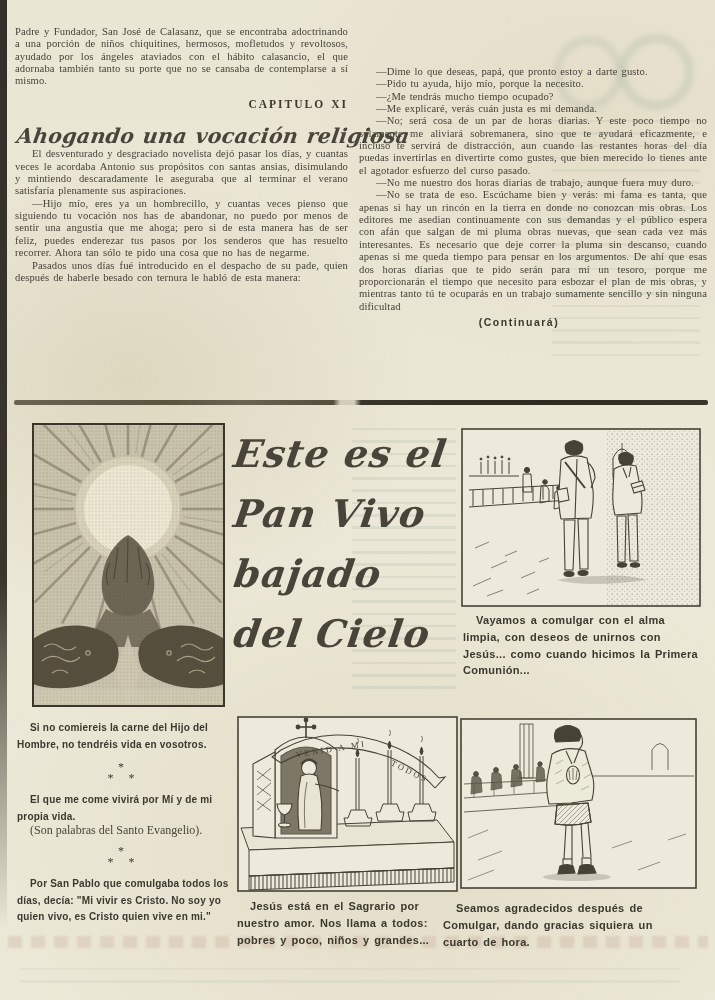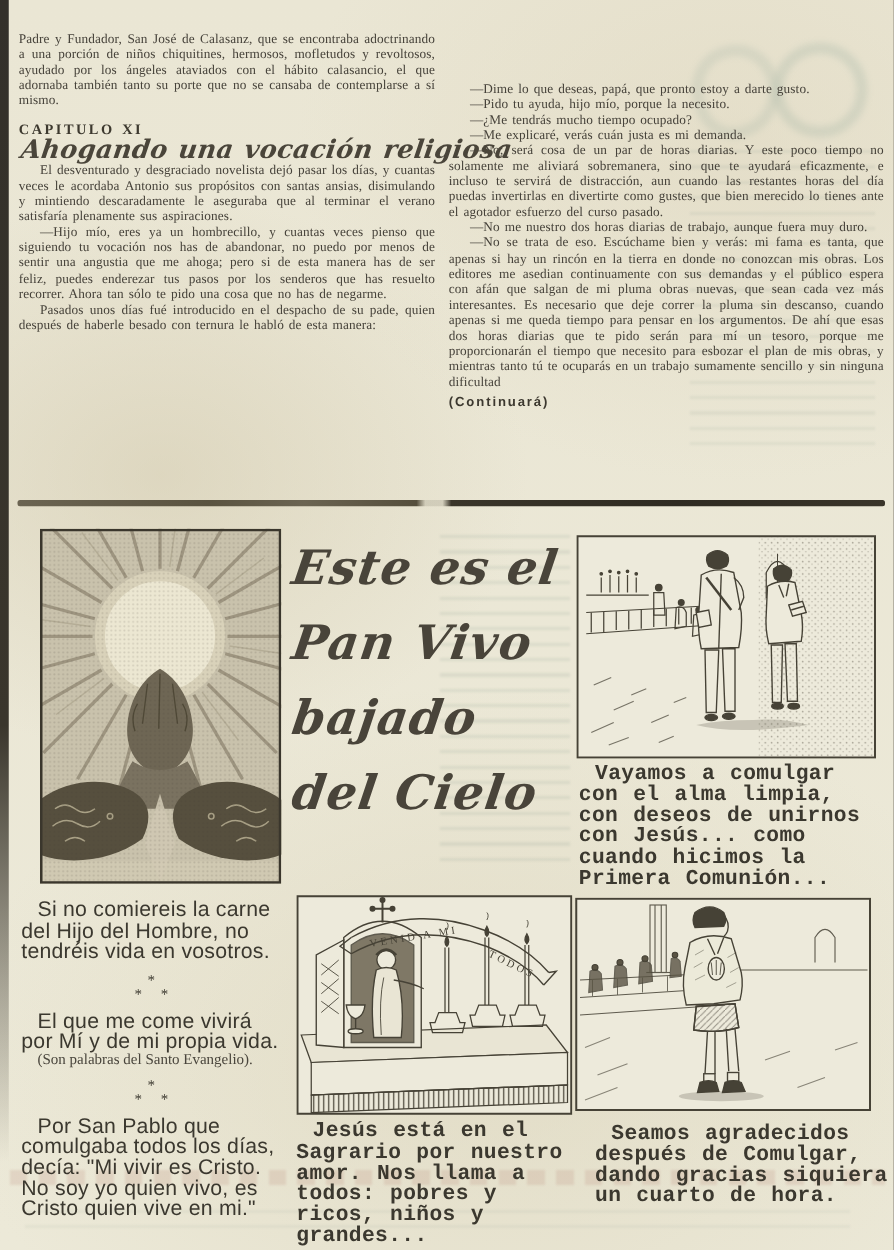--- a/index.html
+++ b/index.html
@@ -34,45 +34,45 @@
   #ghost3 { left:8px; top:936px; width:700px; height:12px;
     background:repeating-linear-gradient(90deg, rgba(185,135,120,.20) 0 14px, transparent 14px 23px);
     filter:blur(.8px); }
   
   .cols { position:absolute; left:15px; top:26px; width:692px; display:flex; gap:11px; z-index:2; }
   .col { font-size:10.6px; line-height:12.35px; text-align:justify; letter-spacing:.1px; word-spacing:1.2px; color:#46423a; }
   .col-left  { width:333px; }
   .col-right { width:348px;margin-top:40px; }
   .col p { margin:0; }
   .indent { text-indent:17px; }
-  .chapter { text-align:left; font-weight:bold; font-size:11.5px; letter-spacing:2px; margin:10px 0 3px; color:#3d392f; }
+  .chapter { text-align:right; font-weight:bold; font-size:11.5px; letter-spacing:2px; margin:10px 0 20px; color:#3d392f; }
   .script-title {
     font-family:"DejaVu Serif", serif; font-style:italic; font-weight:bold;
     font-size:20.5px; letter-spacing:.3px; white-space:nowrap; transform:skewX(-8deg);
     margin:2px 0 6px 2px; color:#4a453a;
   }
-  .continuara { text-align:left; font-family:"Liberation Sans", sans-serif; font-weight:bold;
+  .continuara { text-align:center; font-family:"Liberation Sans", sans-serif; font-weight:bold;
     font-size:10.5px; letter-spacing:1.5px; padding-right:28px; margin-top:3px; color:#3c382f; }
   
   .rule { position:absolute; left:14px; top:400px; width:694px; height:5px; z-index:2; border-radius:2px;
     background:linear-gradient(90deg,#6b6452 0%,#5a5340 22%,#6b6452 33%,#554e3c 46%,
       rgba(85,78,60,.15) 47%, rgba(85,78,60,.15) 49%, #3a352a 50%, #2f2b22 76%, #3a352a 100%); }
   
   .abs { position:absolute; z-index:2; }
   .feature-title { left:234px; top:424px; width:226px; }
   .title-line { font-family:"DejaVu Serif", serif; font-style:italic; font-weight:bold;
     font-size:38px; line-height:60px; letter-spacing:1px; transform:skewX(-8deg);
     color:#49443a; white-space:nowrap; }
-  .caption { font-family:Liberation Mono, monospace; font-weight:bold; font-size:17px;
+  .caption { font-family:Liberation Sans, sans-serif; font-weight:bold; font-size:11px;
     line-height:16.8px; letter-spacing:.3px; word-spacing:1.5px; text-indent:13px; color:#3b382f; }
   #caption-communion { left:463px; top:612px; width:240px; }
   #caption-sagrario  { left:237px; top:898px; width:226px; }
-  #caption-gracias   { left:476px; top:900px; width:240px; }
+  #caption-gracias   { left:443px; top:900px; width:240px; }
   .quotes { left:17px; top:720px; width:214px; }
-  .q { font-family:"Liberation Sans", sans-serif; font-weight:normal; font-size:17px;
+  .q { font-family:"Liberation Sans", sans-serif; font-weight:bold; font-size:10px;
     line-height:16.6px; letter-spacing:.2px; text-indent:13px; color:#3b382f; }
   .q-divider { text-align:center; font-size:12px; line-height:11px; margin:9px 0 8px; color:#3b382f; }
   .q-divider span { display:block; letter-spacing:6px; }
   .q-source { font-size:12px; line-height:11.8px; text-indent:13px; color:#49453c; }
   figure { margin:0; }
   svg { display:block; }
 </style>
 </head>
 <body>
 
@@ -340,21 +340,21 @@
         <path d="M44,34 C80,14 118,16 150,28 C172,36 190,48 202,62" stroke="#464236" stroke-width="1.1" fill="none"></path>
         <path d="M44,47 C80,27 118,29 152,41 C172,49 188,60 198,72" stroke="#464236" stroke-width="1.1" fill="none"></path>
         <path d="M44,34 L35,41 L44,47" stroke="#464236" stroke-width="1.1" fill="none"></path>
         <path d="M202,62 L208,61 L198,72" stroke="#464236" stroke-width="1.1" fill="none"></path>
         <text x="58" y="35" font-size="8.5" letter-spacing="2.5" fill="#464236" font-family="Liberation Serif, serif" transform="rotate(-9 100 30)">VENID A MI</text>
         <text x="152" y="58" font-size="8.5" letter-spacing="2.5" fill="#464236" font-family="Liberation Serif, serif" transform="rotate(26 172 56)">TODOS</text>
       </g>
     </svg>
   </figure>
 
-  <div class="abs caption" id="caption-sagrario">Jesús está en el Sagrario por nuestro amor. Nos llama a todos: pobres y ricos, niños y grandes...</div>
+  <div class="abs caption" id="caption-sagrario">Jesús está en el Sagrario por nuestro amor. Nos llama a todos: pobres y poco, niños y grandes...</div>
 
   <figure class="abs" style="left:460px; top:718px;">
     <svg width="237" height="171" viewBox="0 0 237 171">
       <defs>
         <pattern id="hatch" width="5" height="5" patternUnits="userSpaceOnUse">
           <line x1="0" y1="5" x2="5" y2="0" stroke="rgba(70,64,54,0.55)" stroke-width="0.8"></line>
         </pattern>
       </defs>
       <rect x="1" y="1" width="235" height="169" fill="#edeadb" stroke="#464236" stroke-width="1.6"></rect>
       <g stroke="#464236" stroke-width="0.9" fill="none" opacity="0.85">

